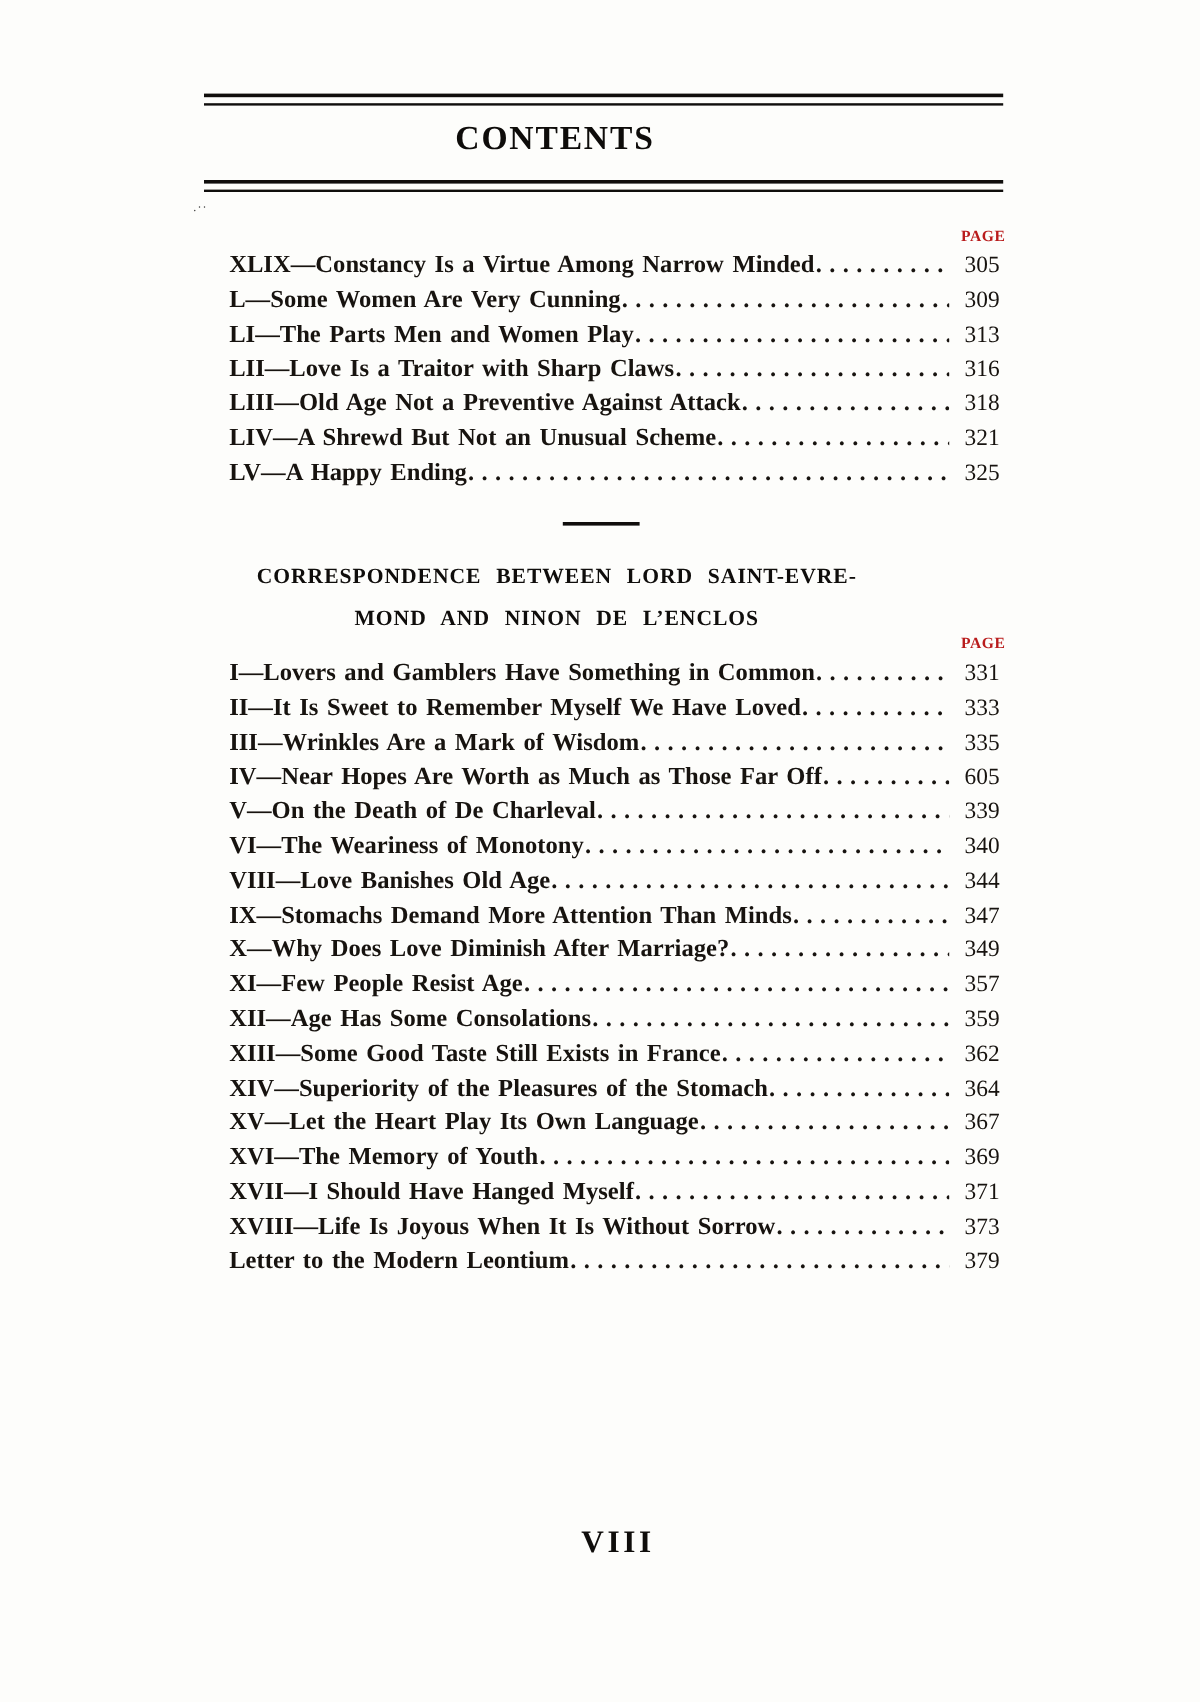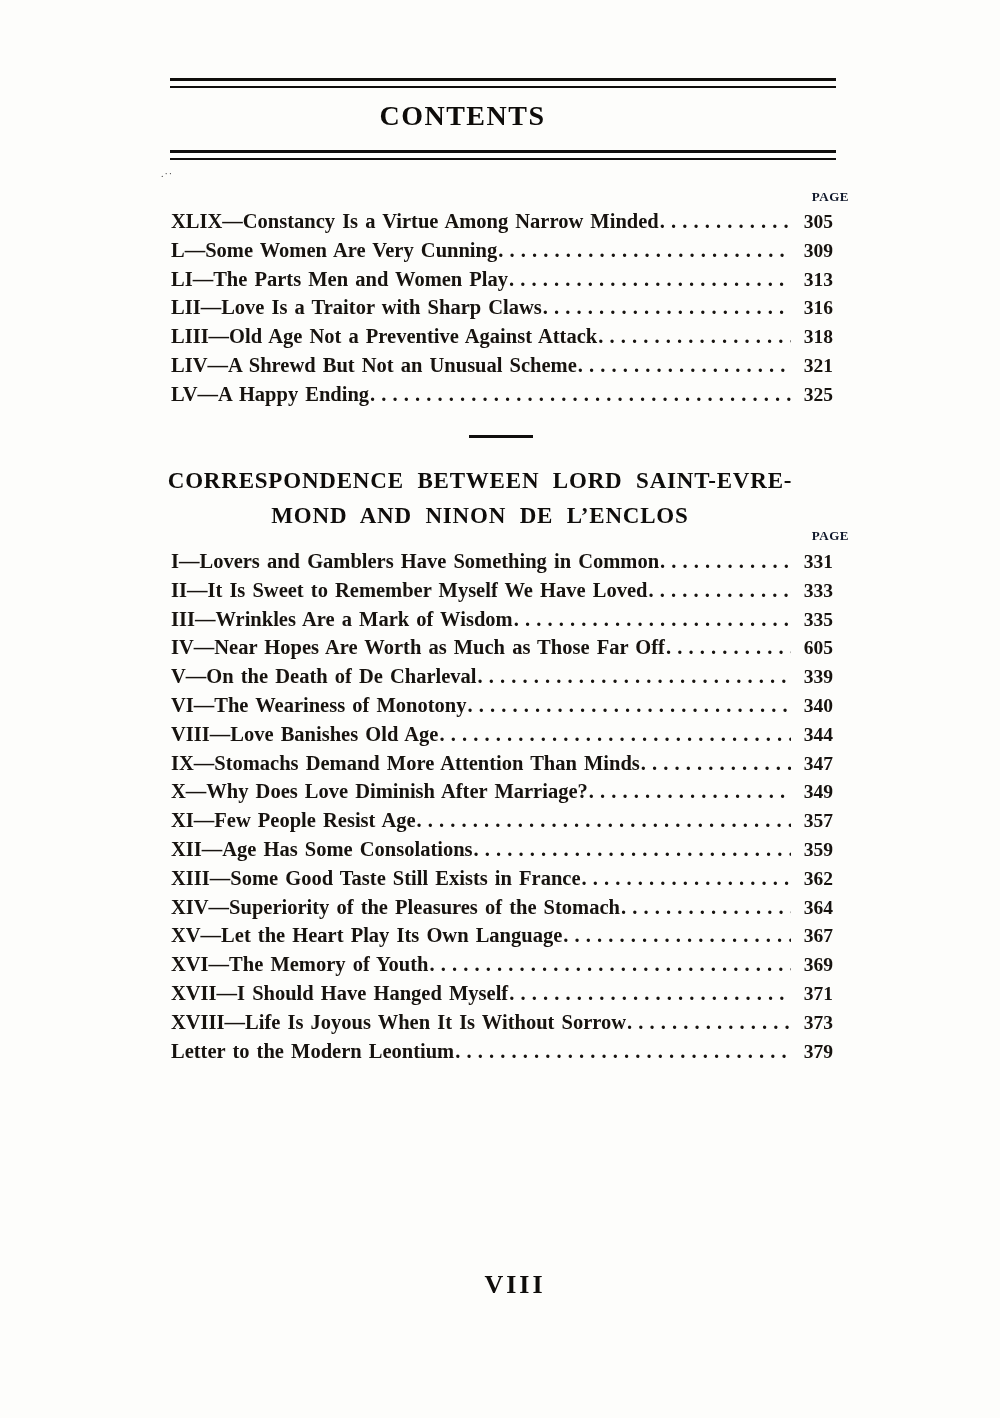--- a/index.html
+++ b/index.html
@@ -41,79 +41,79 @@
   .ink-mark {
     position: absolute;
     top: 168px;
     left: 161px;
     font-size: 10px;
     letter-spacing: 1px;
     color: #3a3a3a;
   }
   .page-label {
     position: absolute;
-    right: 151px;
+    right: 162px;
     font-size: 13px;
     font-weight: 700;
     letter-spacing: 0.5px;
-    color: #0f172a;
+    color: #b91c1c;
   }
   .page-label-1 { top: 189px; }
   .page-label-2 { top: 528px; }
   .toc {
     position: absolute;
     left: 171px;
     width: 662px;
   }
   .toc-1 { top: 210px; }
   .toc-2 { top: 550px; }
   .toc-row {
     display: flex;
     align-items: baseline;
     height: 28.8px;
     font-size: 20.5px;
     font-weight: 700;
     word-spacing: 2px;
     white-space: nowrap;
   }
-  .toc-title { flex: 0 0 auto; }
+  .toc-title { flex: 0 0 auto; margin-left: 20px; }
   .leader {
     flex: 1 1 auto;
     overflow: hidden;
     white-space: nowrap;
     margin: 0 6px 0 1px;
     min-width: 18px;
   }
   .leader::after {
     content: ". . . . . . . . . . . . . . . . . . . . . . . . . . . . . . . . . . . . . . . . . . . . . .";
     word-spacing: 1px;
   }
   .toc-page {
     flex: 0 0 auto;
     min-width: 36px;
     text-align: right;
     font-size: 19.5px;
-    font-weight: 700;
+    font-weight: 400;
   }
   .section-divider {
     position: absolute;
     top: 435px;
     left: 469px;
     width: 64px;
     height: 3px;
     background: #100e0c;
   }
   .section-heading {
     position: absolute;
     top: 463px;
-    left: 16px;
+    left: 0;
     width: 928px;
     margin: 0;
     text-align: center;
-    font-size: 23px;
+    font-size: 18px;
     font-weight: 700;
     letter-spacing: 0.8px;
     word-spacing: 7px;
     line-height: 35px;
     color: #0f0d0b;
   }
   .folio {
     position: absolute;
     top: 1270px;
     left: 0;

